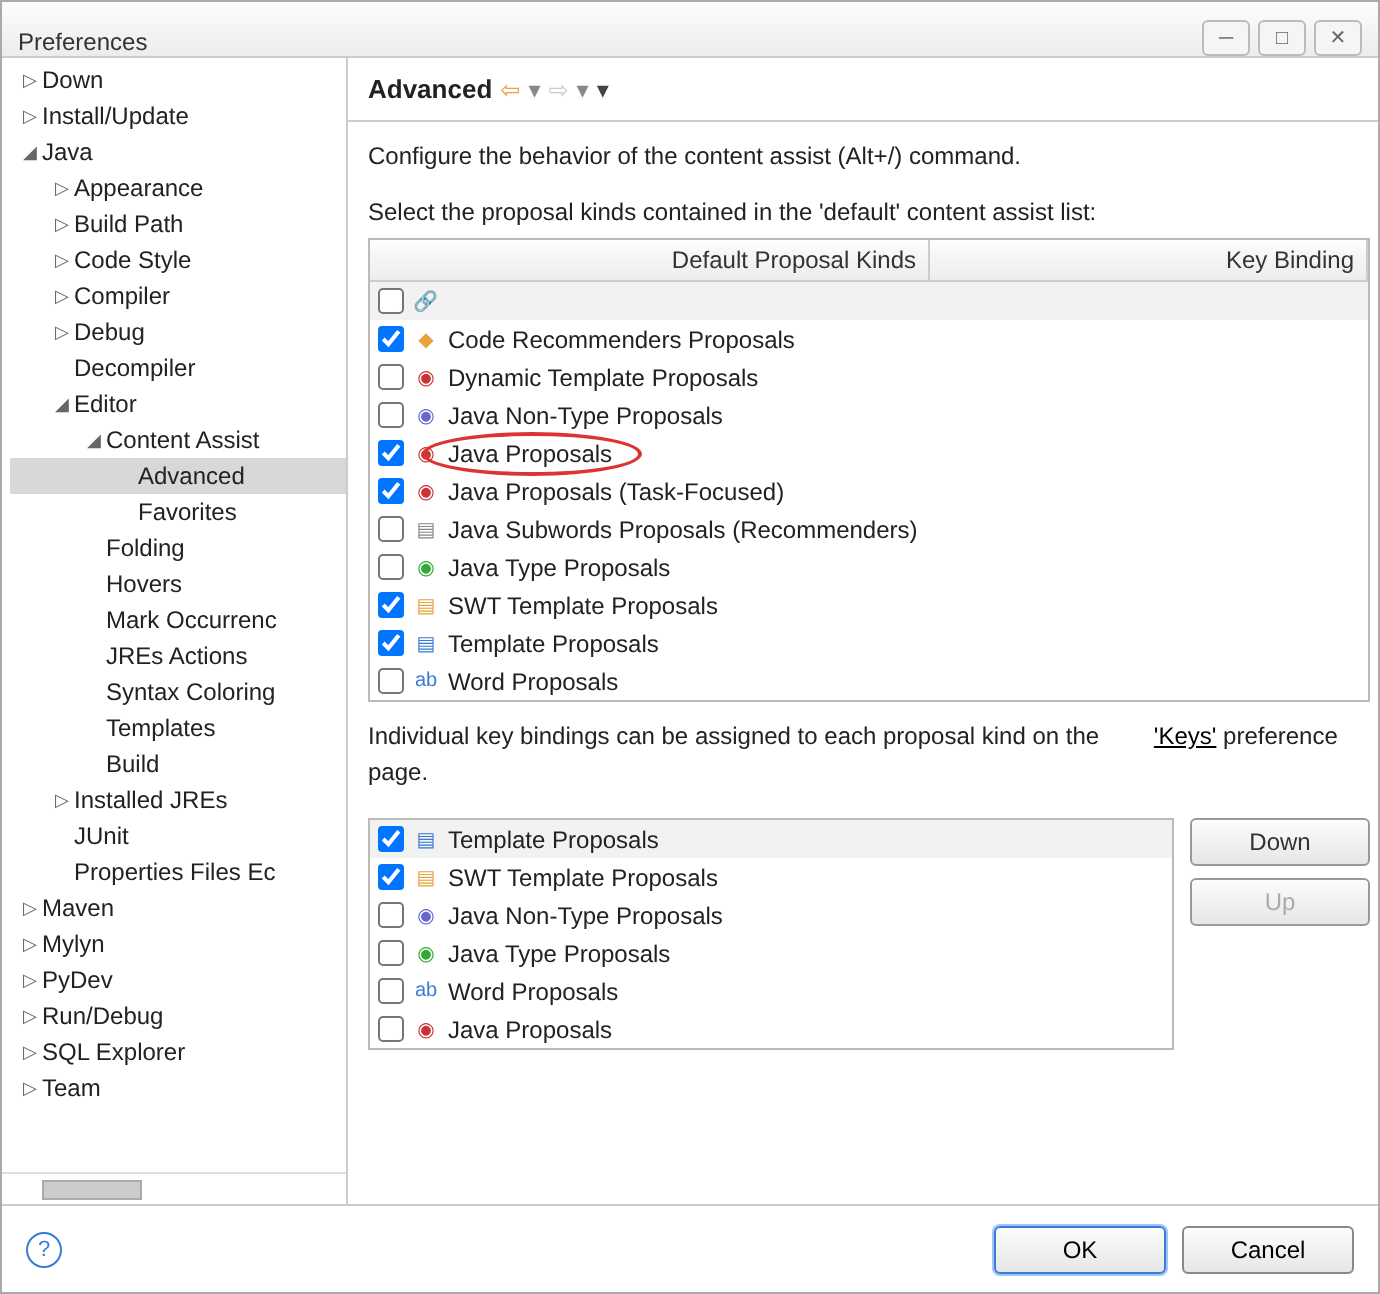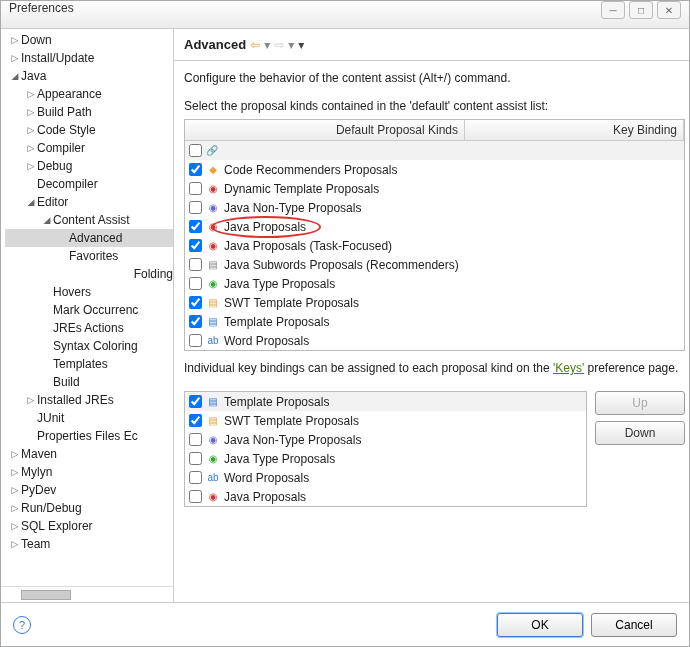--- a/index.html
+++ b/index.html
@@ -1,17 +1,17 @@
 <!DOCTYPE html>
 <html><head>
 <meta charset="utf-8">
 <style>
 * { box-sizing: border-box; margin: 0; padding: 0; font-family: "Segoe UI", Tahoma, sans-serif; font-size: 12px; }
 body { background: #fff; width: 690px; height: 647px; display: flex; flex-direction: column; border: 1px solid #aaa; }
-.titlebar { height: 28px; background: linear-gradient(#fdfdfd,#ececec); border-bottom: 1px solid #ccc; display: flex; align-items: flex-start; padding: 0 8px; }
+.titlebar { height: 28px; background: linear-gradient(#fdfdfd,#ececec); border-bottom: 1px solid #ccc; display: flex; align-items: flex-end; padding: 0 8px; }
 .titlebar .title { color: #333; }
 .titlebar .spacer { flex: 1; }
 .winbtn { width: 24px; height: 18px; border: 1px solid #bbb; border-radius: 3px; margin-left: 4px; background: #f5f5f5; display: flex; align-items: center; justify-content: center; color: #666; font-size: 10px; }
 .body { flex: 1; display: flex; min-height: 0; }
 .sidebar { width: 173px; border-right: 1px solid #ccc; display: flex; flex-direction: column; background: #fff; }
 .filter { margin: 6px; height: 22px; border: 1px solid #999; padding: 2px 4px; color: #888; }
 .tree { flex: 1; overflow-y: auto; overflow-x: hidden; padding: 2px 0 2px 4px; }
 .tree-row { display: flex; align-items: center; height: 18px; cursor: default; white-space: nowrap; color: #222; }
 .tw { width: 12px; text-align: center; color: #666; font-size: 9px; }
 .tree-row.selected { background: #d8d8d8; }
@@ -29,21 +29,21 @@
 .th { padding: 3px 6px; border-right: 1px solid #ccc; color:#333; }
 .th.c1 { width: 280px; }
 .th.c2 { flex: 1; }
 .trow { display: flex; align-items: center; height: 19px; padding-left: 4px; }
 .trow.sel { background: #f2f2f2; }
 .trow input[type=checkbox] { margin-right: 4px; }
 .ticon { width: 14px; height: 14px; margin-right: 4px; display:inline-flex; align-items:center; justify-content:center; font-size:10px;}
 .circled { position: relative; }
 .circled::after { content:""; position:absolute; left: 26px; top: -1px; width: 106px; height: 18px; border: 2px solid #d33; border-radius: 50%; pointer-events:none;}
 .note { margin: 8px 0 14px 0; line-height: 1.5; }
-.note a { color: #4d7c0f; text-decoration: underline; }
+.note a { color: #000000; text-decoration: underline; margin-left: 24px; }
 .cycle-row { display:flex; gap:8px; }
 .cycle-table { flex:1; border:1px solid #bbb; }
 .btncol { width: 90px; display:flex; flex-direction:column; gap:6px; }
 .btn { height: 24px; border: 1px solid #9a9a9a; border-radius:3px; background: linear-gradient(#fdfdfd,#e6e6e6); display:flex; align-items:center; justify-content:center; color:#333;}
 .btn.disabled { color:#aaa; }
 .footer { height: 44px; border-top: 1px solid #ccc; display:flex; align-items:center; padding: 0 12px; background:#fff;}
 .help { width:18px; height:18px; border:1px solid #3a7bd5; border-radius:50%; color:#3a7bd5; display:flex; align-items:center; justify-content:center; font-size:11px;}
 .footer .spacer { flex:1; }
 .fbtn { width: 86px; height: 24px; border:1px solid #8a8a8a; border-radius:3px; background:linear-gradient(#fdfdfd,#e6e6e6); display:flex; align-items:center; justify-content:center; margin-left:8px;}
 .fbtn.primary { border-color:#3a7bd5; box-shadow: 0 0 0 1px #9ec5ff; }
@@ -107,21 +107,21 @@
           <span>Content Assist</span>
         </div>
         <div class="tree-row selected" style="padding-left: 52px;">
           <span class="tw"></span>
           <span>Advanced</span>
         </div>
         <div class="tree-row" style="padding-left: 52px;">
           <span class="tw"></span>
           <span>Favorites</span>
         </div>
-        <div class="tree-row" style="padding-left: 36px; justify-content: flex-end;">
+        <div class="tree-row" style="padding-left: 36px;">
           <span class="tw"></span>
           <span>Folding</span>
         </div>
         <div class="tree-row" style="padding-left: 36px;">
           <span class="tw"></span>
           <span>Hovers</span>
         </div>
         <div class="tree-row" style="padding-left: 36px;">
           <span class="tw"></span>
           <span>Mark Occurrenc</span>
@@ -296,22 +296,22 @@
                 <span>Word Proposals</span>
               </div>
               <div class="trow">
                 <input type="checkbox" style="">
                 <span class="ticon" style="color: rgb(204, 51, 51);">◉</span>
                 <span>Java Proposals</span>
               </div>
             </div>
         </div>
         <div class="btncol">
+          <div class="btn">Down</div>
           <div class="btn disabled">Up</div>
-          <div class="btn">Down</div>
         </div>
       </div>
     </div>
   </div>
 </div>
 
 <div class="footer">
   <div class="help">?</div>
   <span class="spacer"></span>
   <div class="fbtn primary">OK</div>

